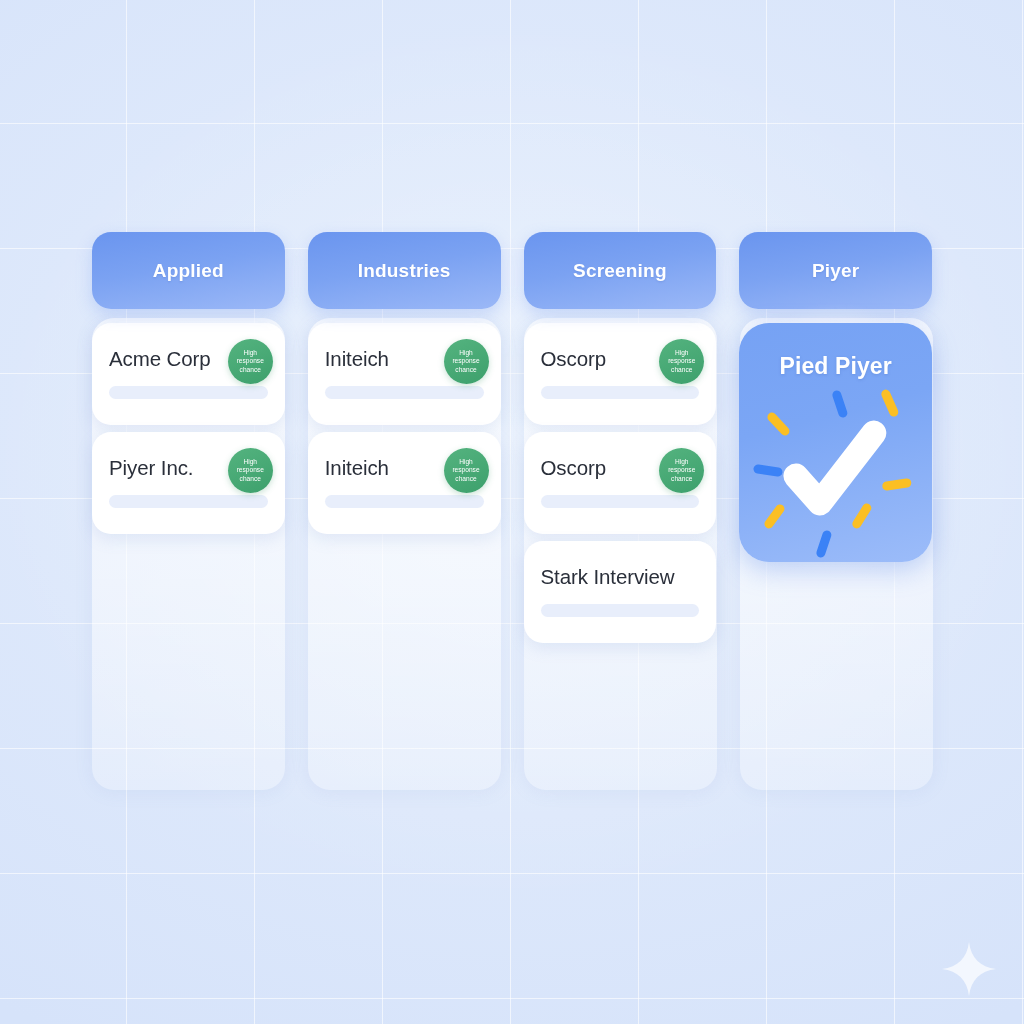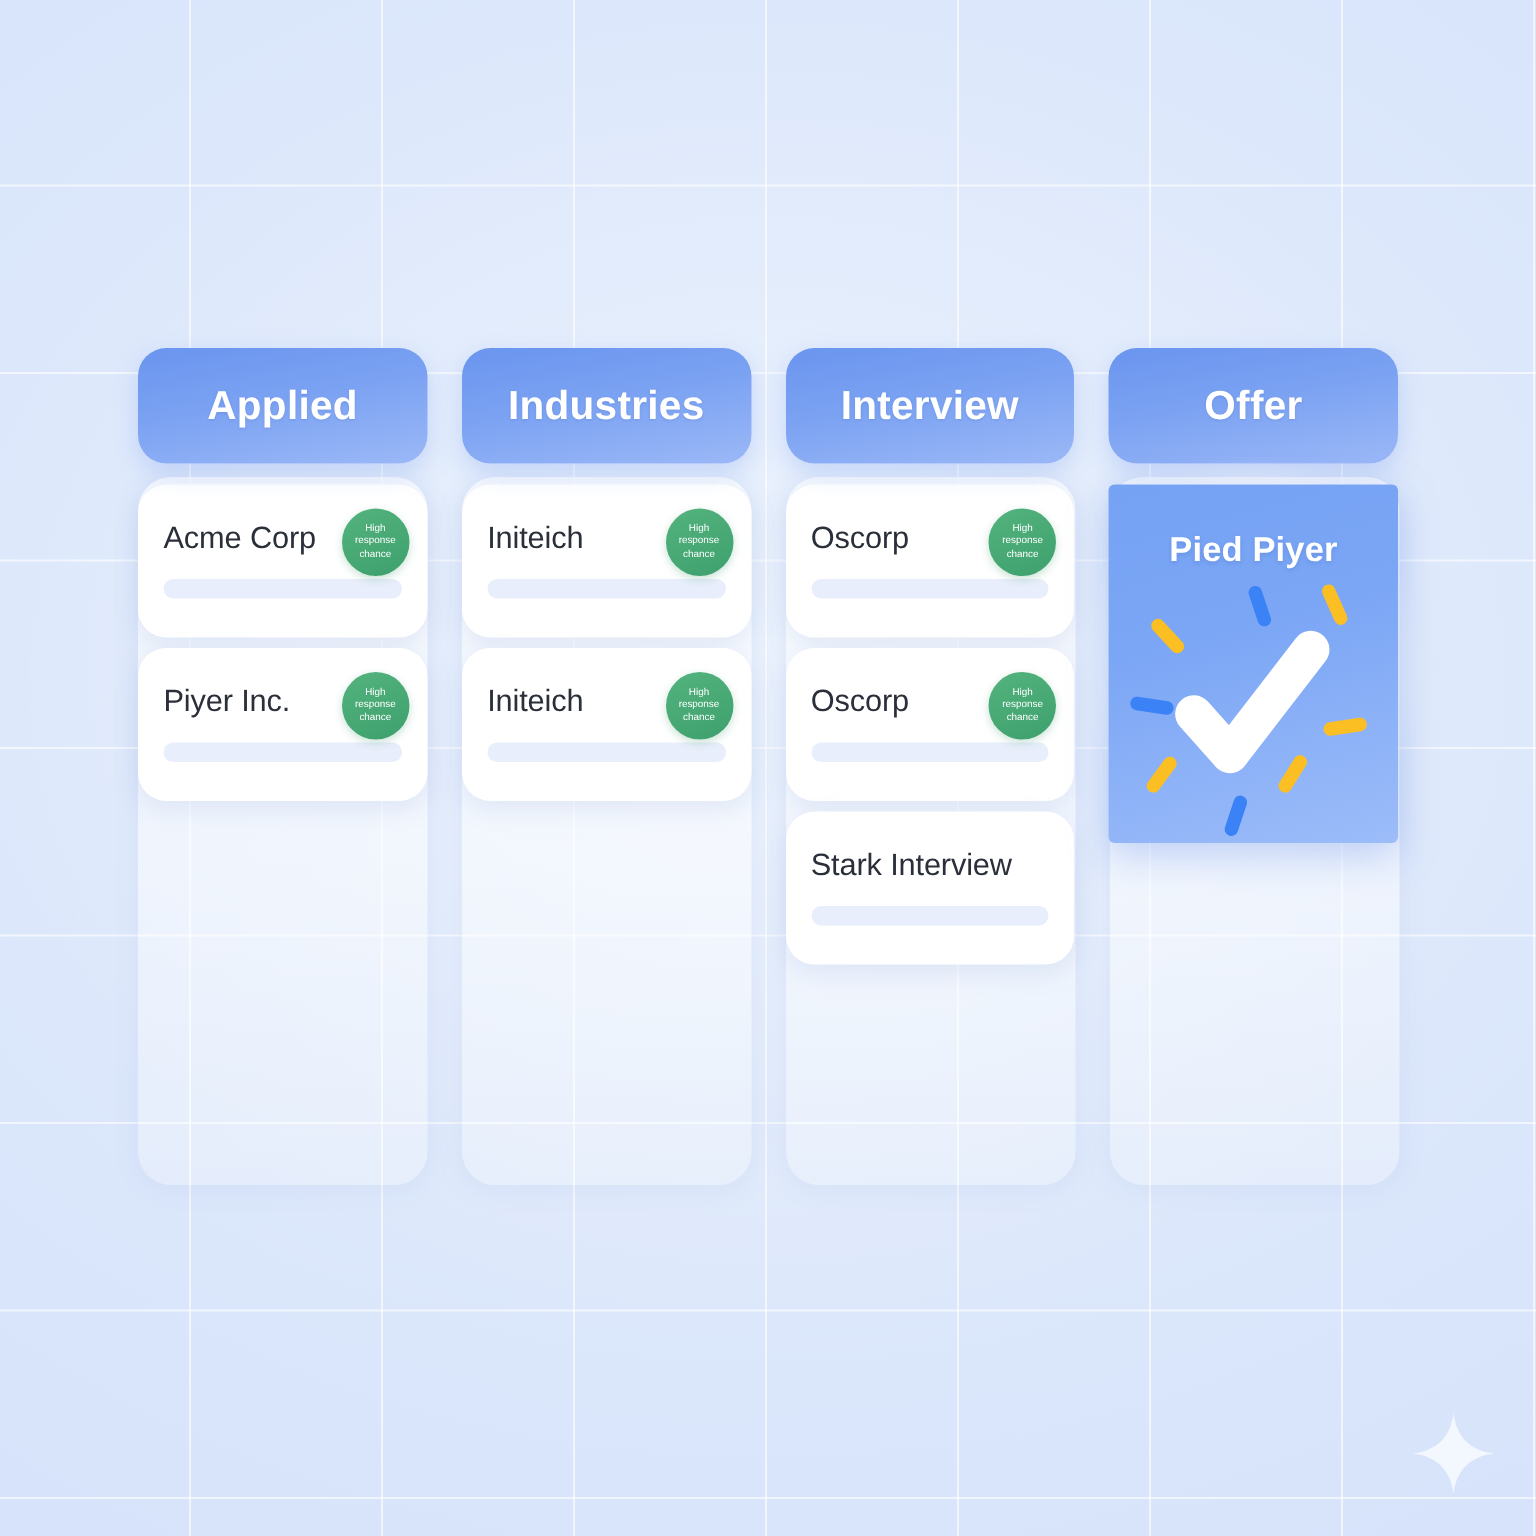--- a/index.html
+++ b/index.html
@@ -92,21 +92,21 @@
     border-radius: 19px;
     background: linear-gradient(170deg, #6a95ef 0%, #7ba2f2 45%, #9bb8f7 100%);
     box-shadow: 0 6px 16px rgba(106,149,239,0.28);
     display: flex;
     align-items: center;
     justify-content: center;
     z-index: 3;
   }
   .col-header-title {
     color: #ffffff;
-    font-size: 27px;
+    font-size: 19px;
     font-weight: bold;
     letter-spacing: 0.2px;
     text-shadow: 0 1px 2px rgba(60,95,180,0.22);
   }
 
   .col-body {
     position: relative;
     z-index: 2;
     margin-top: 14px;
     display: flex;
@@ -176,21 +176,21 @@
     right: -14px;
     bottom: -14px;
     border-radius: 36px;
     background: radial-gradient(ellipse at 50% 50%,
                 rgba(255,255,255,0.95) 35%, rgba(255,255,255,0.0) 72%);
     filter: blur(6px);
   }
   .offer-card {
     position: relative;
     height: 239px;
-    border-radius: 4px;
+    border-radius: 30px;
     background: linear-gradient(165deg, #76a2f4 0%, #7ba6f5 40%, #9cbcf9 100%);
     box-shadow: 0 8px 26px rgba(110,150,235,0.40);
     overflow: hidden;
     padding-left: 18px;
   }
   .offer-title {
     position: absolute;
     top: 30px;
     left: 0;
     right: 0;
@@ -278,21 +278,21 @@
             <span>response</span>
             <span>chance</span>
           </div>
         </div>
 
       </div>
     </div>
 
     <div class="column">
       <div class="col-header">
-        <div class="col-header-title">Interview</div>
+        <div class="col-header-title">Screening</div>
       </div>
       <div class="col-body">
 
         <div class="card">
           <div class="card-company">Oscorp</div>
           <div class="card-skeleton"></div>
           <div class="badge">
             <span>High</span>
             <span>response</span>
             <span>chance</span>
@@ -312,21 +312,21 @@
         <div class="card">
           <div class="card-company">Stark Interview</div>
           <div class="card-skeleton"></div>
         </div>
 
       </div>
     </div>
 
     <div class="column">
       <div class="col-header">
-        <div class="col-header-title">Offer</div>
+        <div class="col-header-title">Piyer</div>
       </div>
 
       <div class="offer-card-wrap">
         <div class="offer-glow"></div>
         <div class="offer-card">
           <div class="offer-title">Pied Piyer</div>
 
           <div class="offer-art">
             <svg viewBox="0 0 193 181" xmlns="http://www.w3.org/2000/svg">
               <g stroke-linecap="round" fill="none" stroke-width="9">

